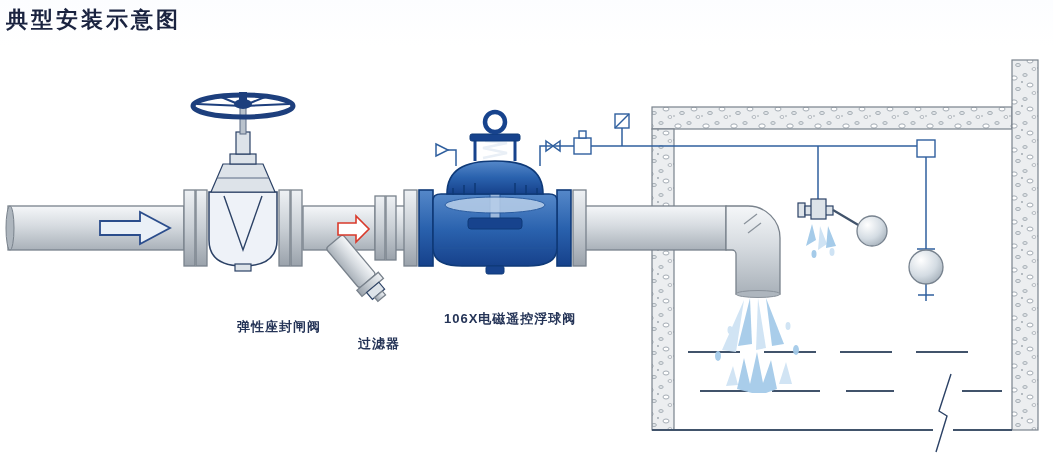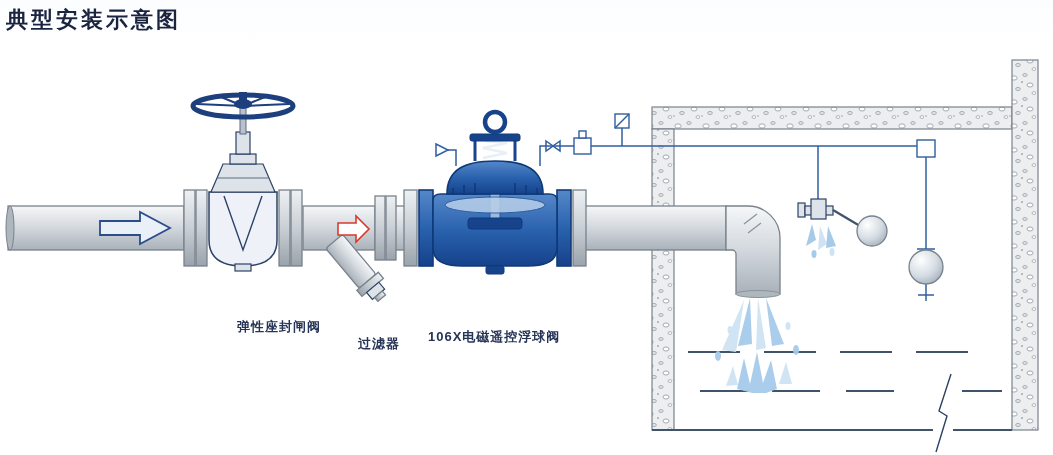--- a/index.html
+++ b/index.html
@@ -16,21 +16,21 @@
     letter-spacing:3px;color:var(--title-text);
   }
   .lbl{
     position:absolute;
     font:600 13px/1.3 "Liberation Sans",sans-serif;
     letter-spacing:1px;color:var(--label-text);
     white-space:nowrap;
   }
   .lbl-gate{left:193px;top:319px;margin-left:44px;}
   .lbl-strainer{left:358px;top:336px;}
-  .lbl-main{left:428px;top:311px;margin-top:18px;}
+  .lbl-main{left:444px;top:311px;}
 
   svg{position:absolute;left:0;top:0;}
 
   .outline{stroke:var(--outline-navy);stroke-width:1.4;fill:none;}
   .pipe{fill:url(#pipeGrad);stroke:var(--pipe-outline);stroke-width:1.3;}
   .flange{fill:url(#flangeGrad);stroke:var(--pipe-outline);stroke-width:1.3;}
   .steel{fill:#dde3e9;stroke:var(--outline-navy);stroke-width:1.2;}
   .gv-body{fill:#eef2f8;stroke:var(--outline-navy);stroke-width:1.5;}
   .blue-body{fill:url(#valveGrad);stroke:#0f3a78;stroke-width:1.6;}
   .ctrl{stroke:var(--line-blue);stroke-width:1.5;fill:none;}

